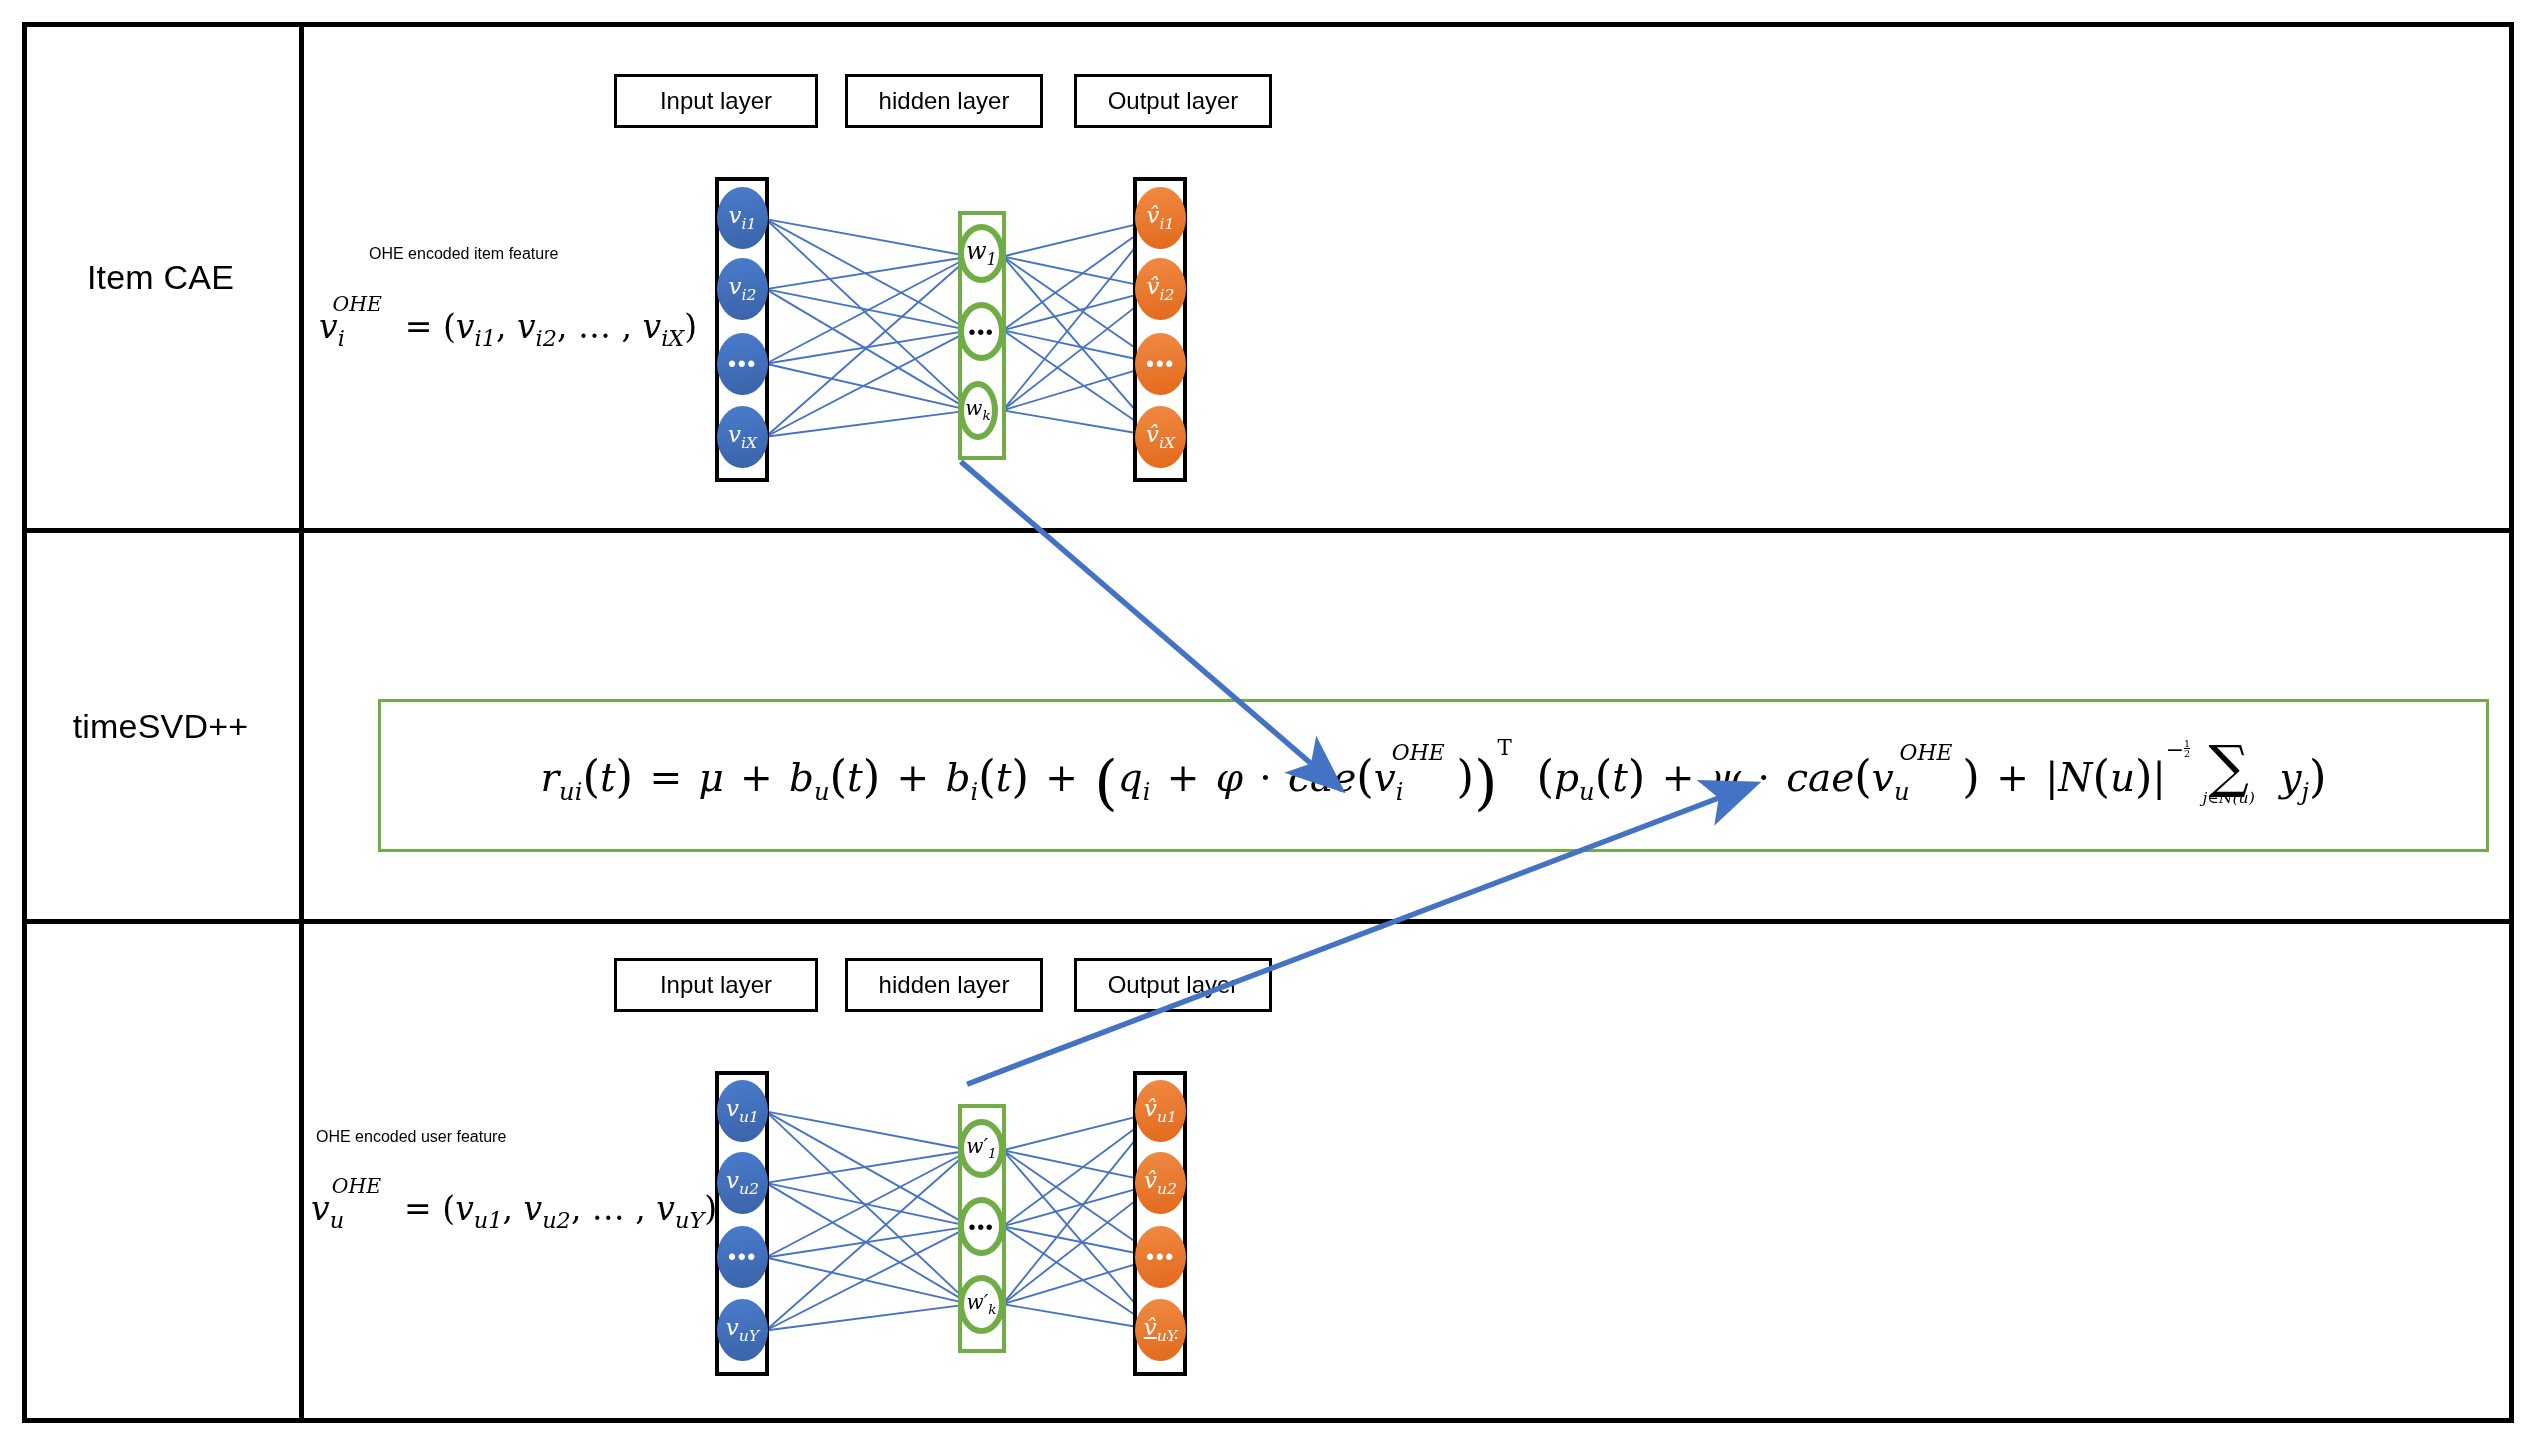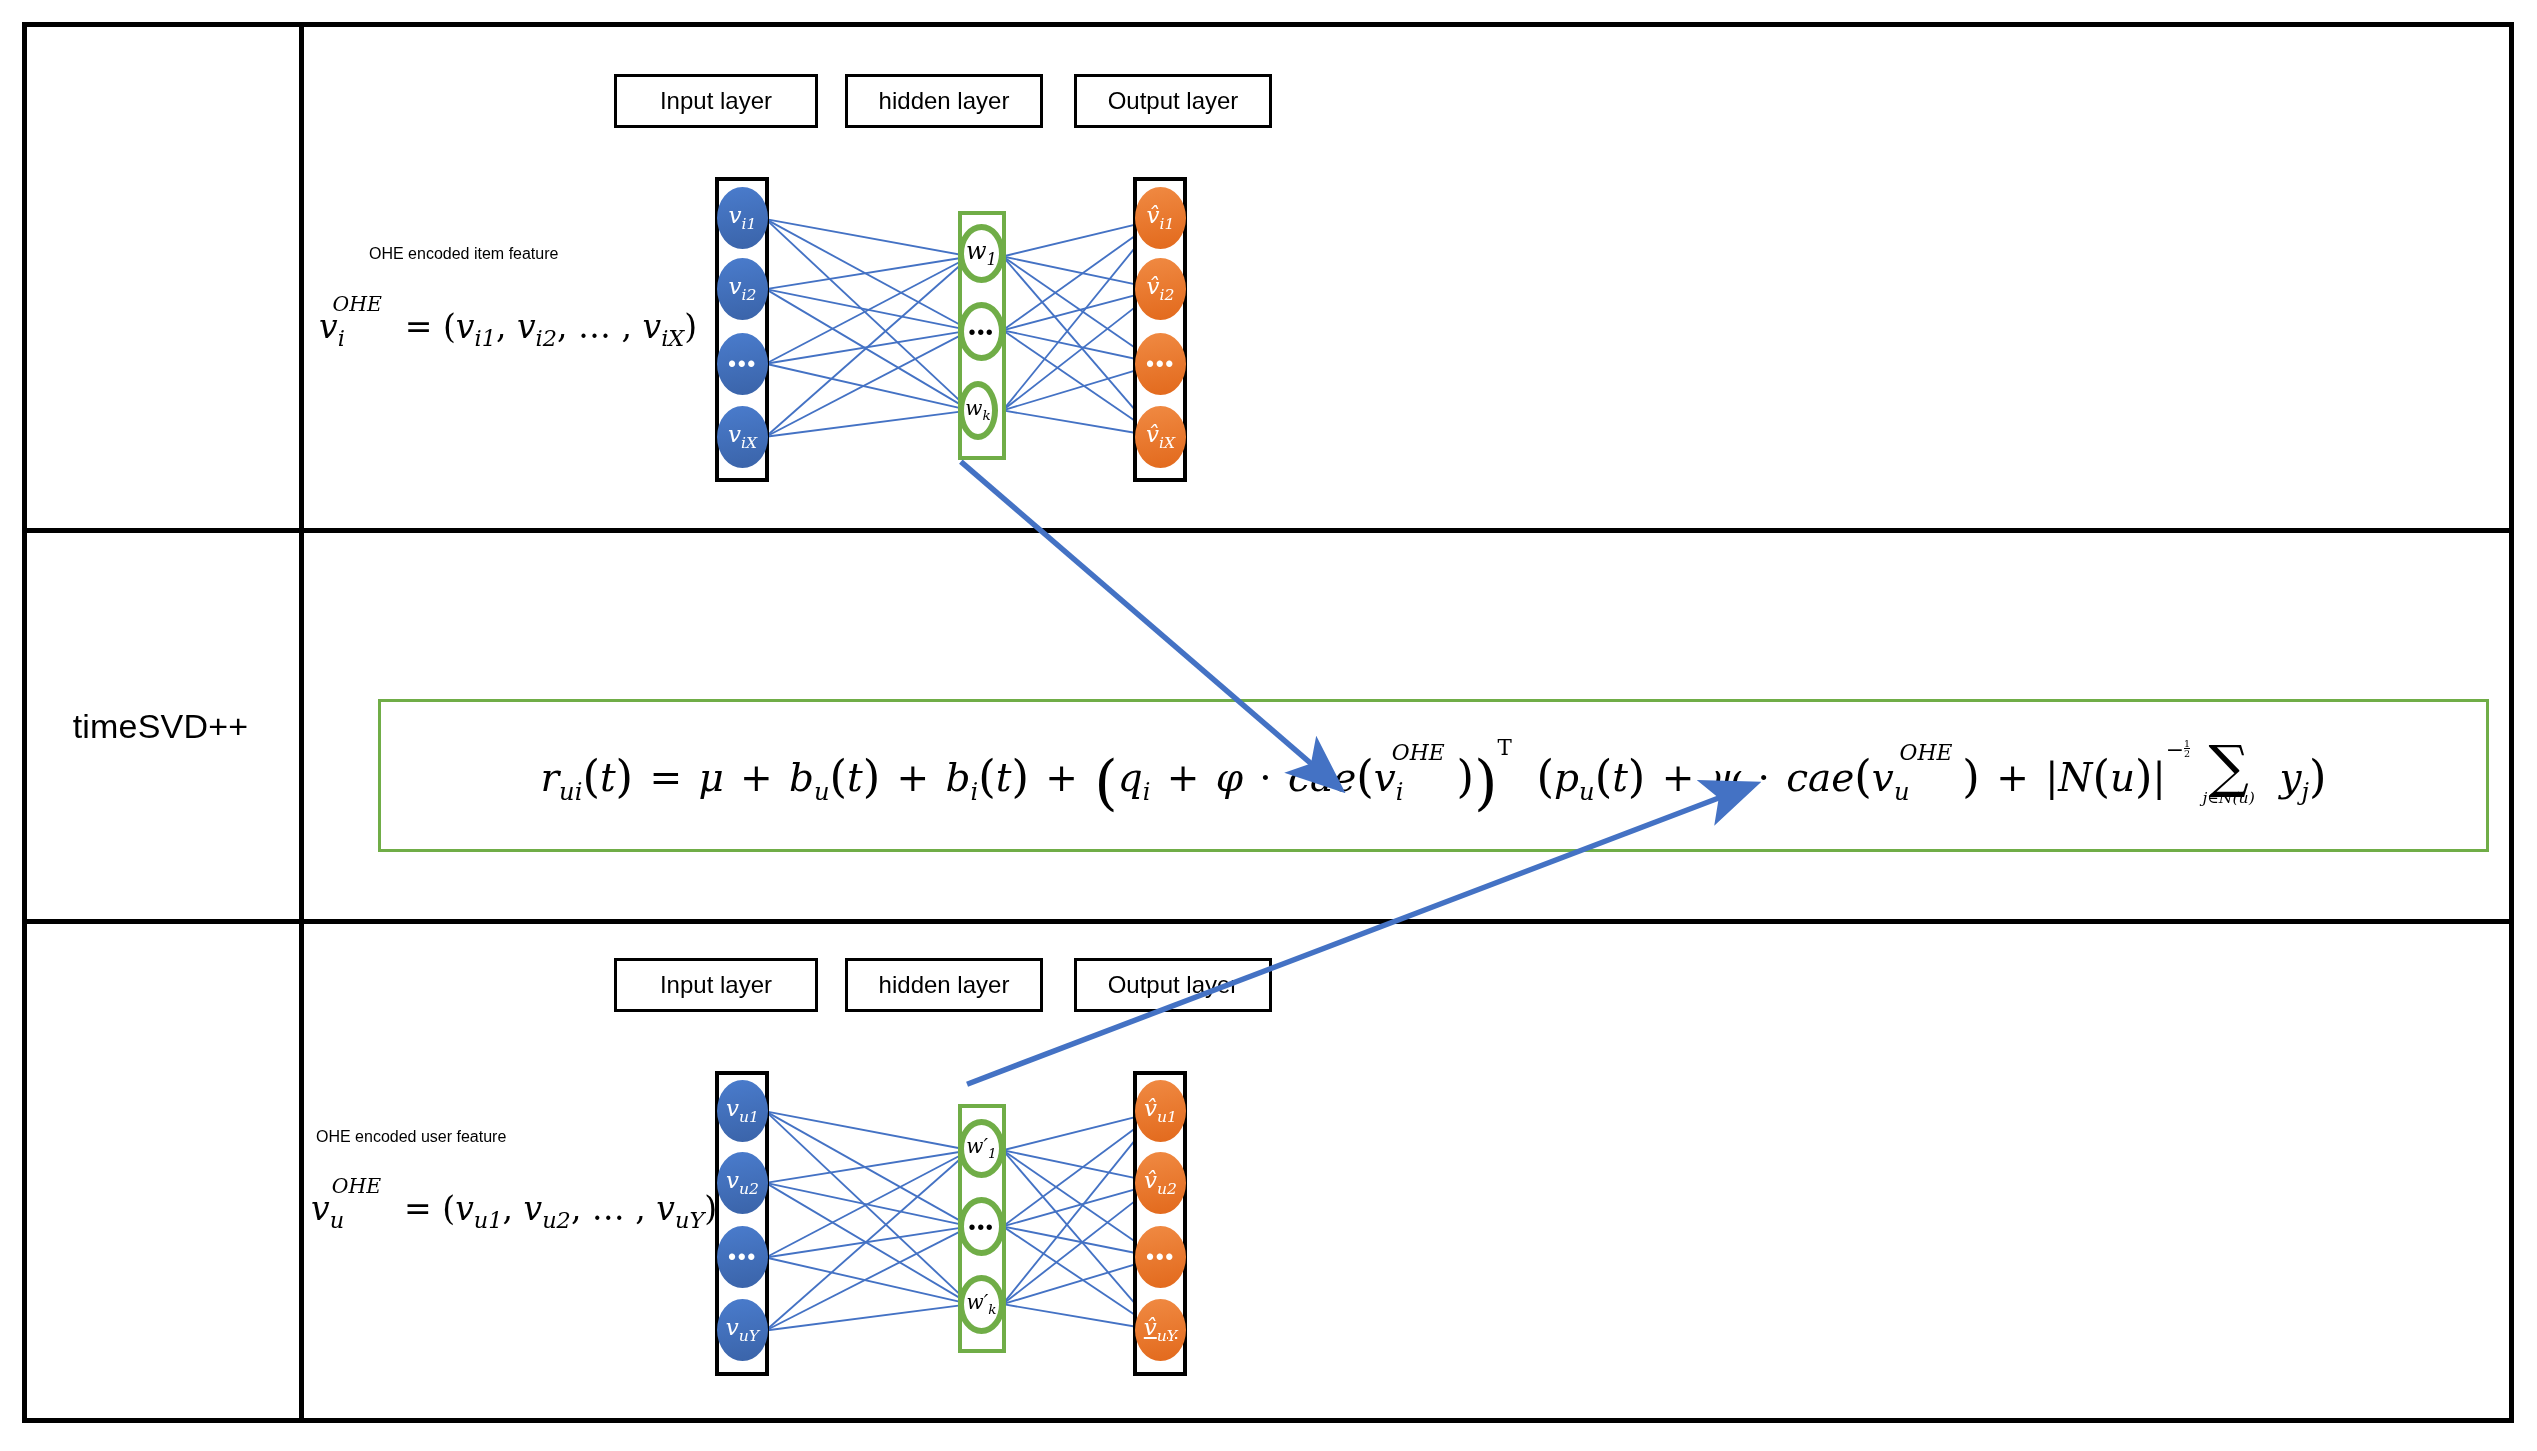--- a/index.html
+++ b/index.html
@@ -71,20 +71,21 @@
 </head>
 <body>
 
 <div id="stage">
 
   <div class="tbl"></div>
   <div class="vrule"></div>
   <div class="hrule r1"></div>
   <div class="hrule r2"></div>
 
+  <div class="rowlabel item">Item CAE</div>
   <div class="rowlabel svd">timeSVD++</div>
 
   <div class="net">
 
     <div class="layerbox" style="left:614px;top:74px;width:204px;">Input layer</div>
     <div class="layerbox" style="left:845px;top:74px;width:198px;">hidden layer</div>
     <div class="layerbox" style="left:1074px;top:74px;width:198px;">Output layer</div>
 
     <div class="feature-cap" style="left:369px;top:245px;">OHE encoded item feature</div>
 

